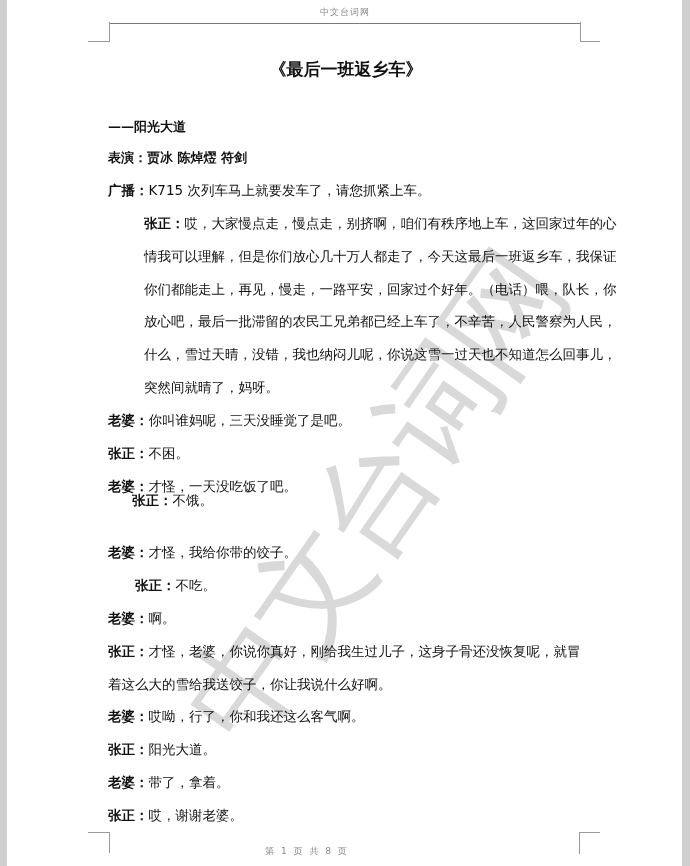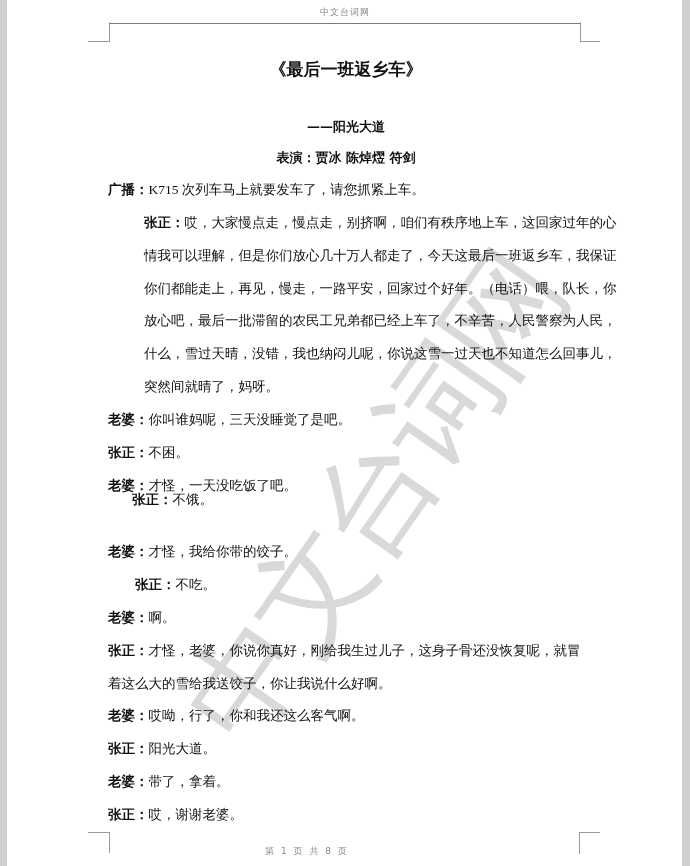--- a/index.html
+++ b/index.html
@@ -34,27 +34,27 @@
     font-family: "DejaVu Sans", sans-serif;
     pointer-events: none; z-index: 0;
   }
 
   .content { position: absolute; left: 108px; top: 0; width: 476px; z-index: 1; }
   .title {
     position: absolute; top: 58px; left: 0; width: 476px; text-align: center;
     font-size: 17px; font-weight: bold; color: #111;
   }
   .subtitle, .performers {
-    position: absolute; left: 0; width: 476px; text-align: center;
+    position: absolute; left: 0; width: 476px; 
     font-size: 13px; font-weight: bold; color: #111;
   }
   .subtitle { top: 118px; }
   .performers { top: 149px; }
 
-  .para { position: absolute; left: 0; width: 476px; font-size: 13.5px; line-height: 32.8px; color: #111; font-family: Liberation Serif, serif; }
+  .para { position: absolute; left: 0; width: 476px; font-size: 13.5px; line-height: 32.8px; color: #111; }
   .speaker { font-weight: bold; }
   .line-text { }
 </style>
 </head>
 <body>
 
 <div class="side-strip side-left"></div>
 <div class="page"></div>
 <div class="side-strip side-right"></div>
 

